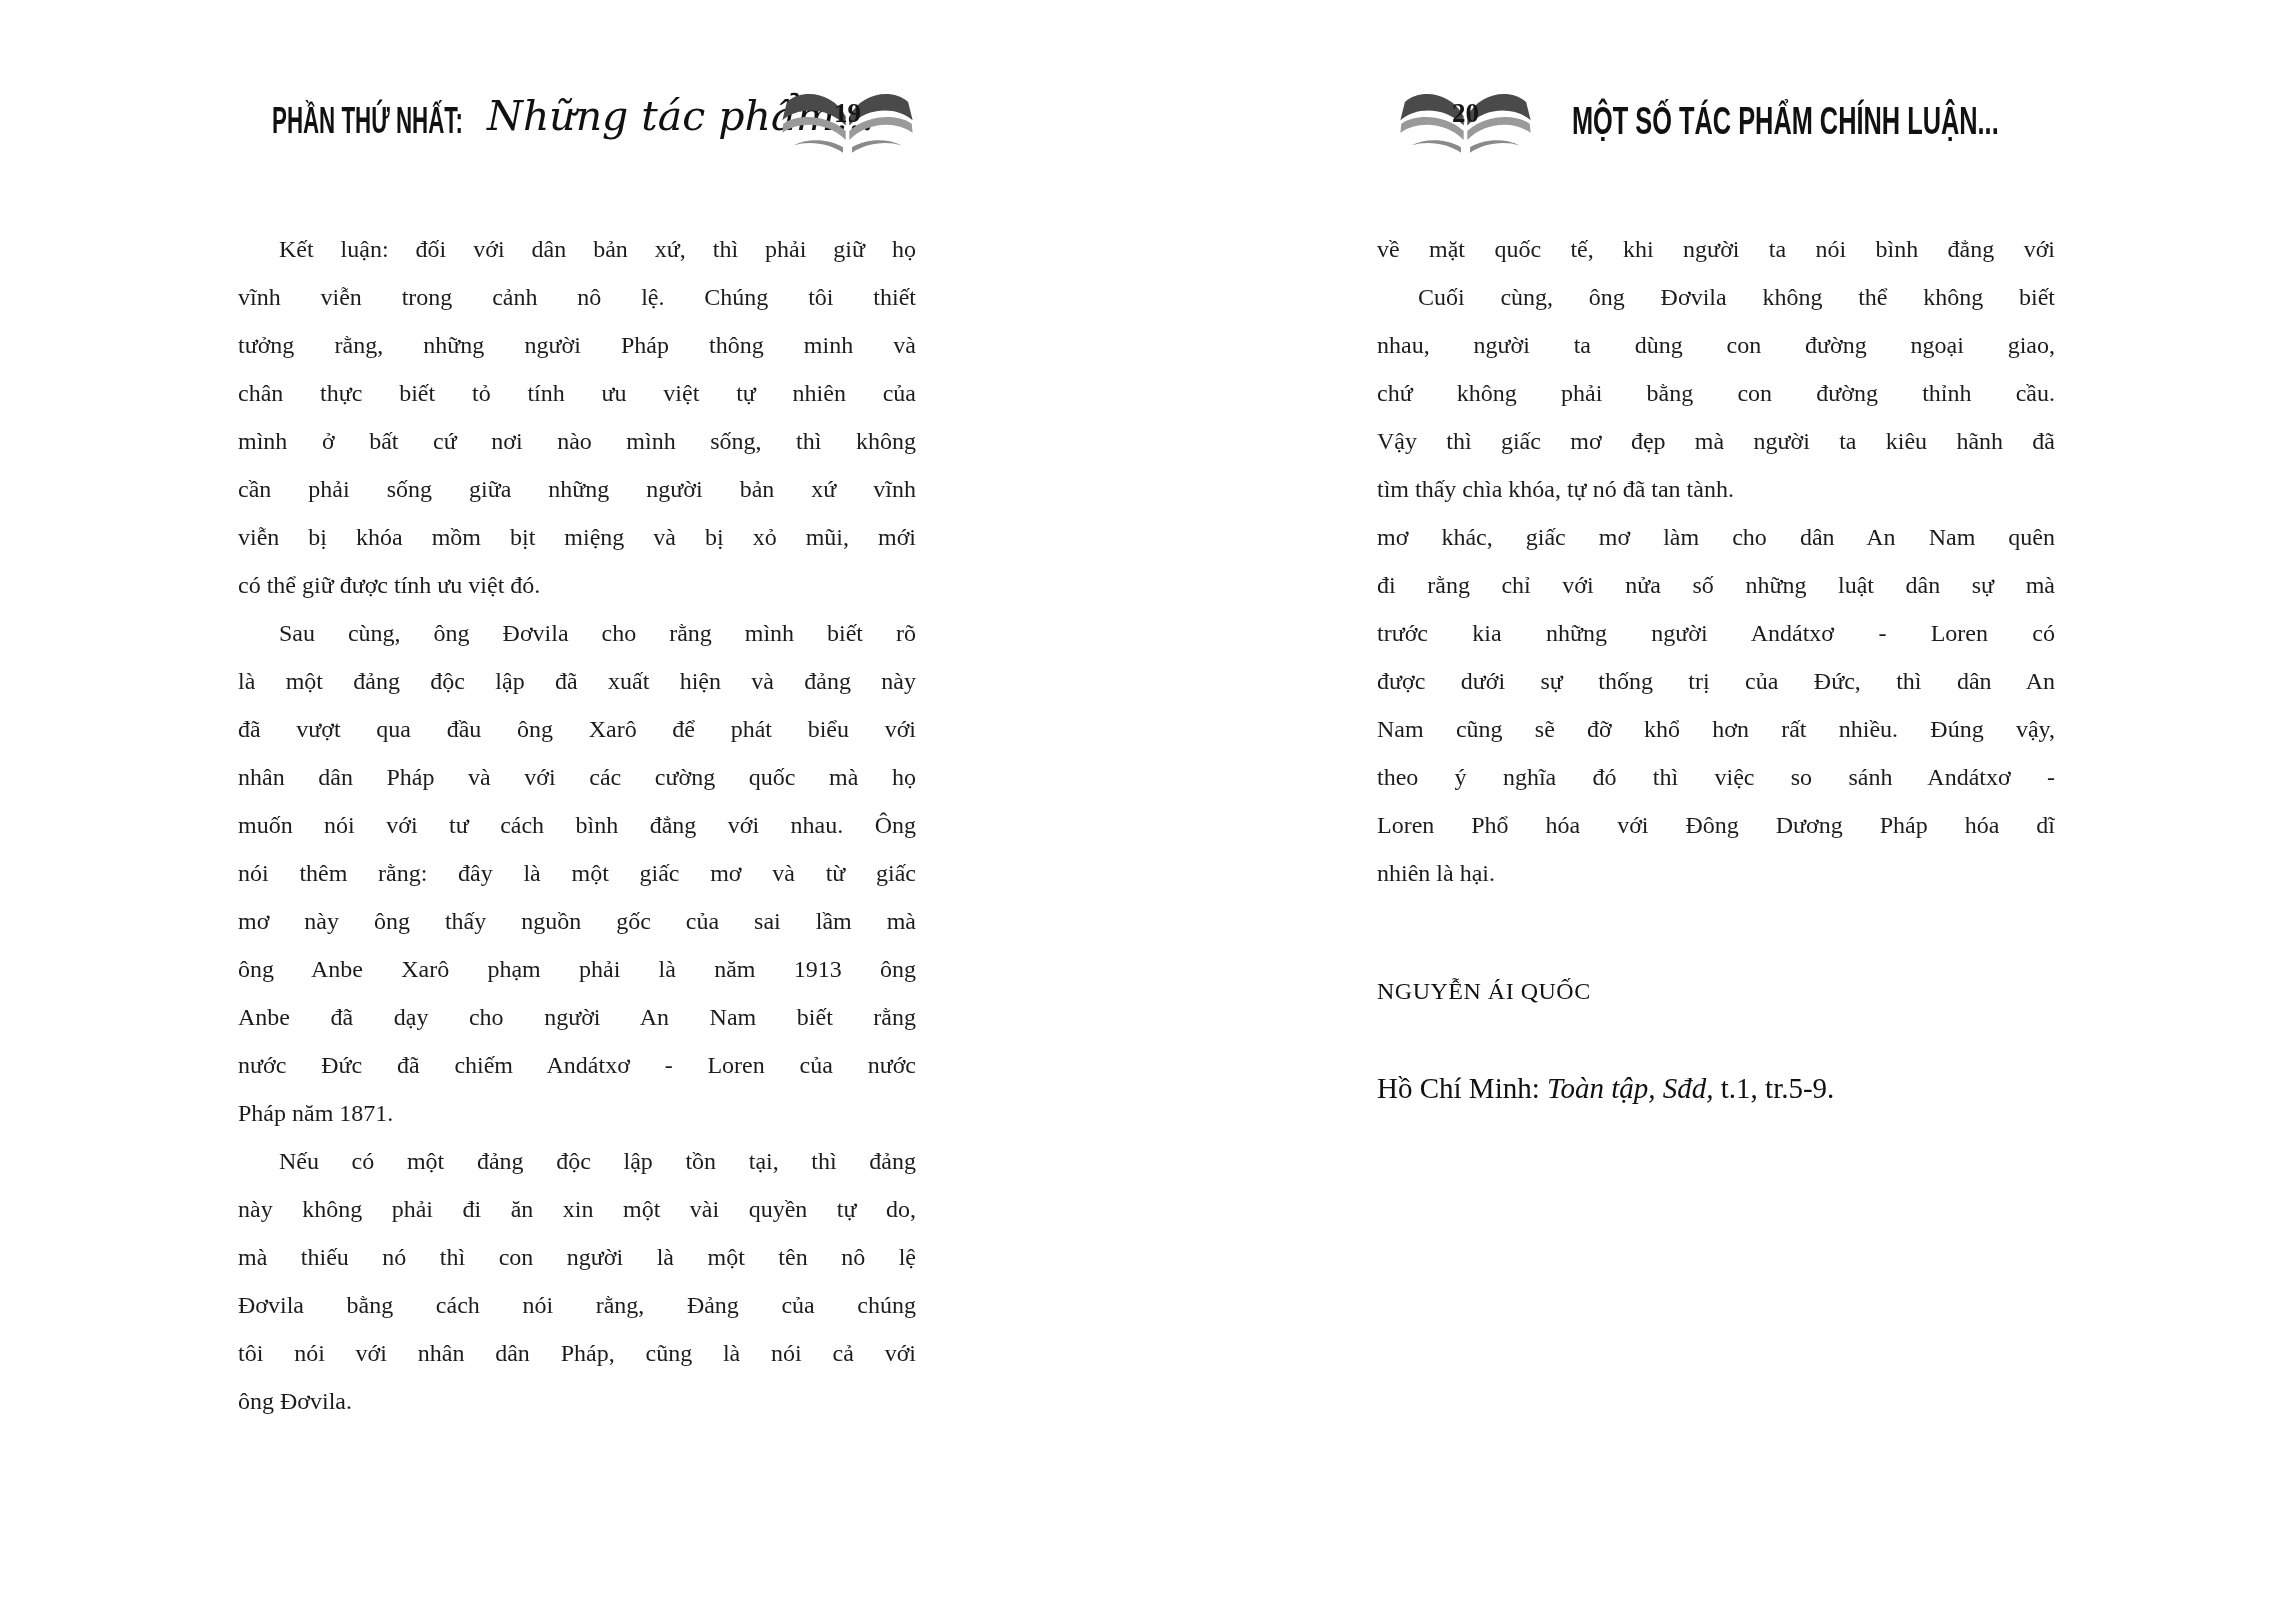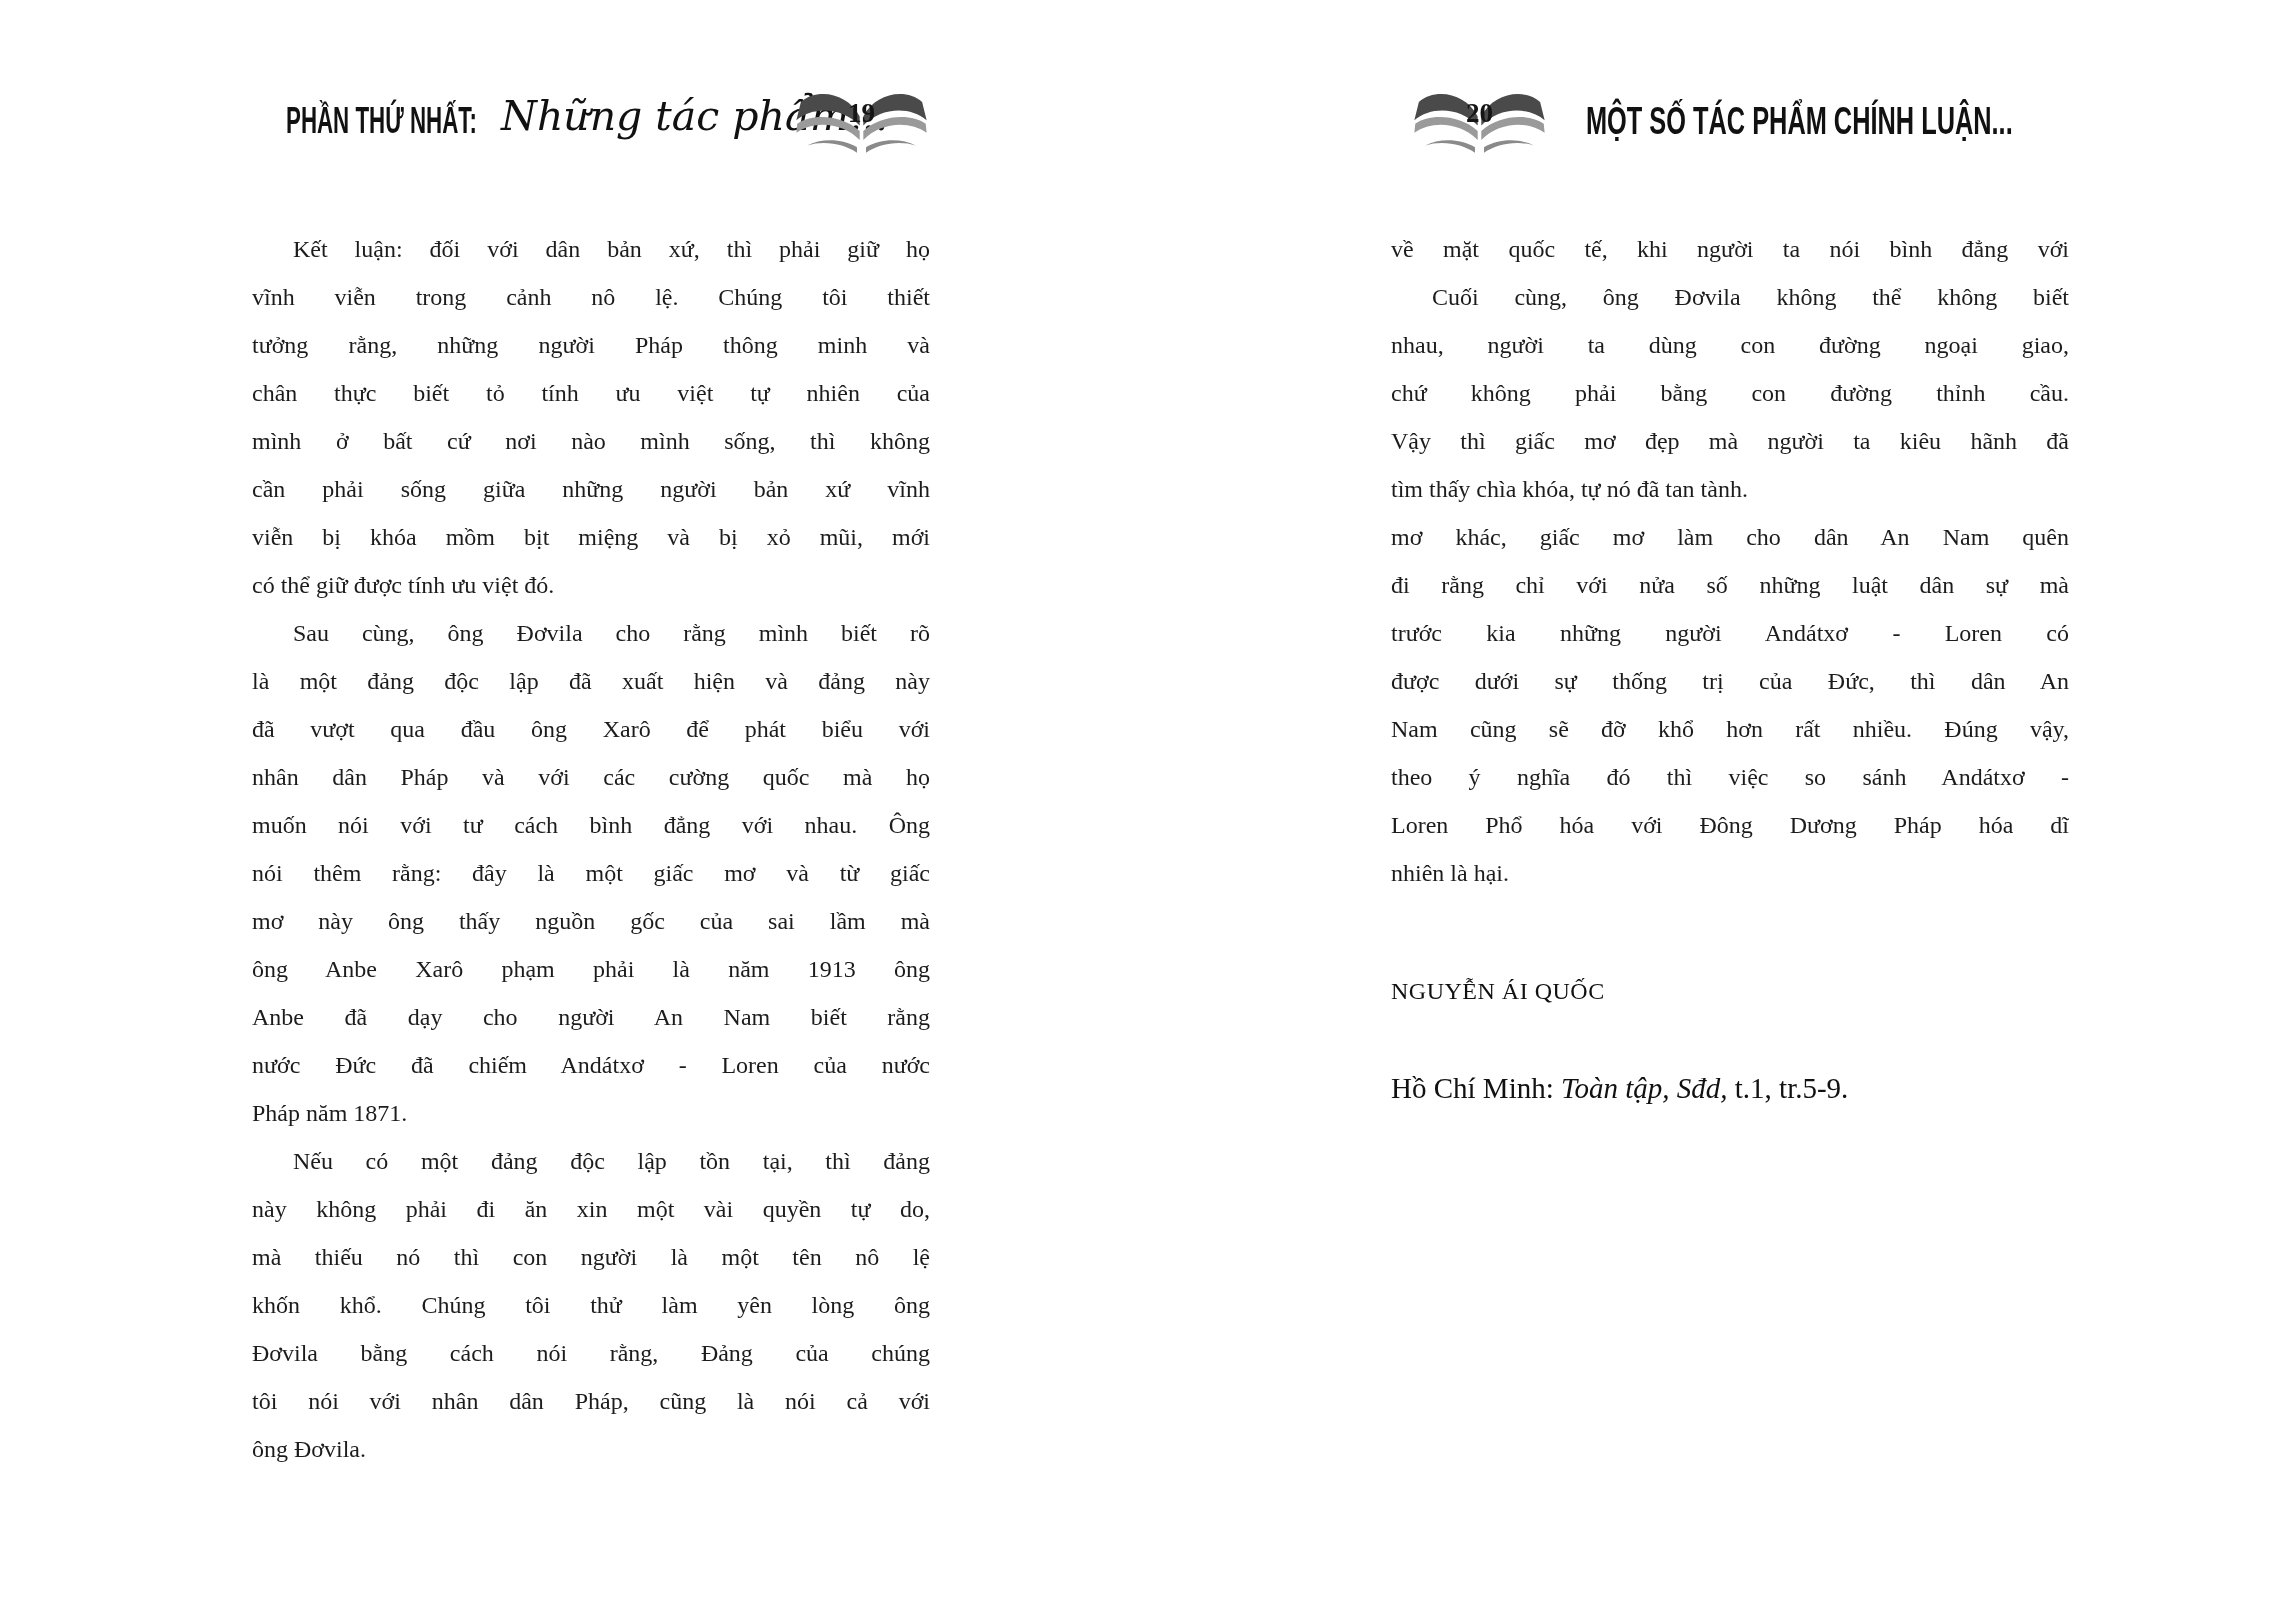--- a/index.html
+++ b/index.html
@@ -1,18 +1,18 @@
 <!DOCTYPE html>
 <html><head>
 <meta charset="utf-8">
 <style>
   html,body{margin:0;padding:0;background:#ffffff;}
   body{width:2293px;height:1621px;position:relative;overflow:hidden;
        font-family:"Liberation Serif",serif;color:#1c1c1c;}
-  .spread{position:absolute;inset:0;background:#ffffff;margin-left:14px;}
+  .spread{position:absolute;inset:0;background:#ffffff;}
 
   
   .hdr-label{position:absolute;top:100px;font-family:"Liberation Sans",sans-serif;
              font-weight:700;font-size:36px;white-space:nowrap;
              transform:scaleX(0.62);transform-origin:0 50%;color:#111;}
   .hdr-script{position:absolute;top:92px;font-family:"DejaVu Serif",serif;
               font-style:italic;font-size:41px;white-space:nowrap;color:#111;}
   .hdr-title{position:absolute;top:99px;font-family:"Liberation Sans",sans-serif;
              font-weight:700;font-size:39px;white-space:nowrap;
              transform:scaleX(0.65);transform-origin:0 50%;color:#111;}
@@ -74,21 +74,20 @@
       <div class="ln">mơ này ông thấy nguồn gốc của sai lầm mà</div>
       <div class="ln">ông Anbe Xarô phạm phải là năm 1913 ông</div>
       <div class="ln">Anbe đã dạy cho người An Nam biết rằng</div>
       <div class="ln">nước Đức đã chiếm Andátxơ - Loren của nước</div>
       <div class="ln last">Pháp năm 1871.</div>
     </div>
     <div>
       <div class="ln first">Nếu có một đảng độc lập tồn tại, thì đảng</div>
       <div class="ln">này không phải đi ăn xin một vài quyền tự do,</div>
       <div class="ln">mà thiếu nó thì con người là một tên nô lệ</div>
-      <div class="ln">khốn khổ. Chúng tôi thử làm yên lòng ông</div>
       <div class="ln">Đơvila bằng cách nói rằng, Đảng của chúng</div>
       <div class="ln">tôi nói với nhân dân Pháp, cũng là nói cả với</div>
       <div class="ln last">ông Đơvila.</div>
     </div>
   </div>
 
   <div class="book-icon" style="left:1397px">
     <svg width="137" height="76" viewBox="0 0 150 84">
       <g id="wingL20">
         <path d="M73,36 C60,10 26,4 8,20 L3,40 C22,24 54,26 73,46 Z" fill="#4a4a4a"></path>

